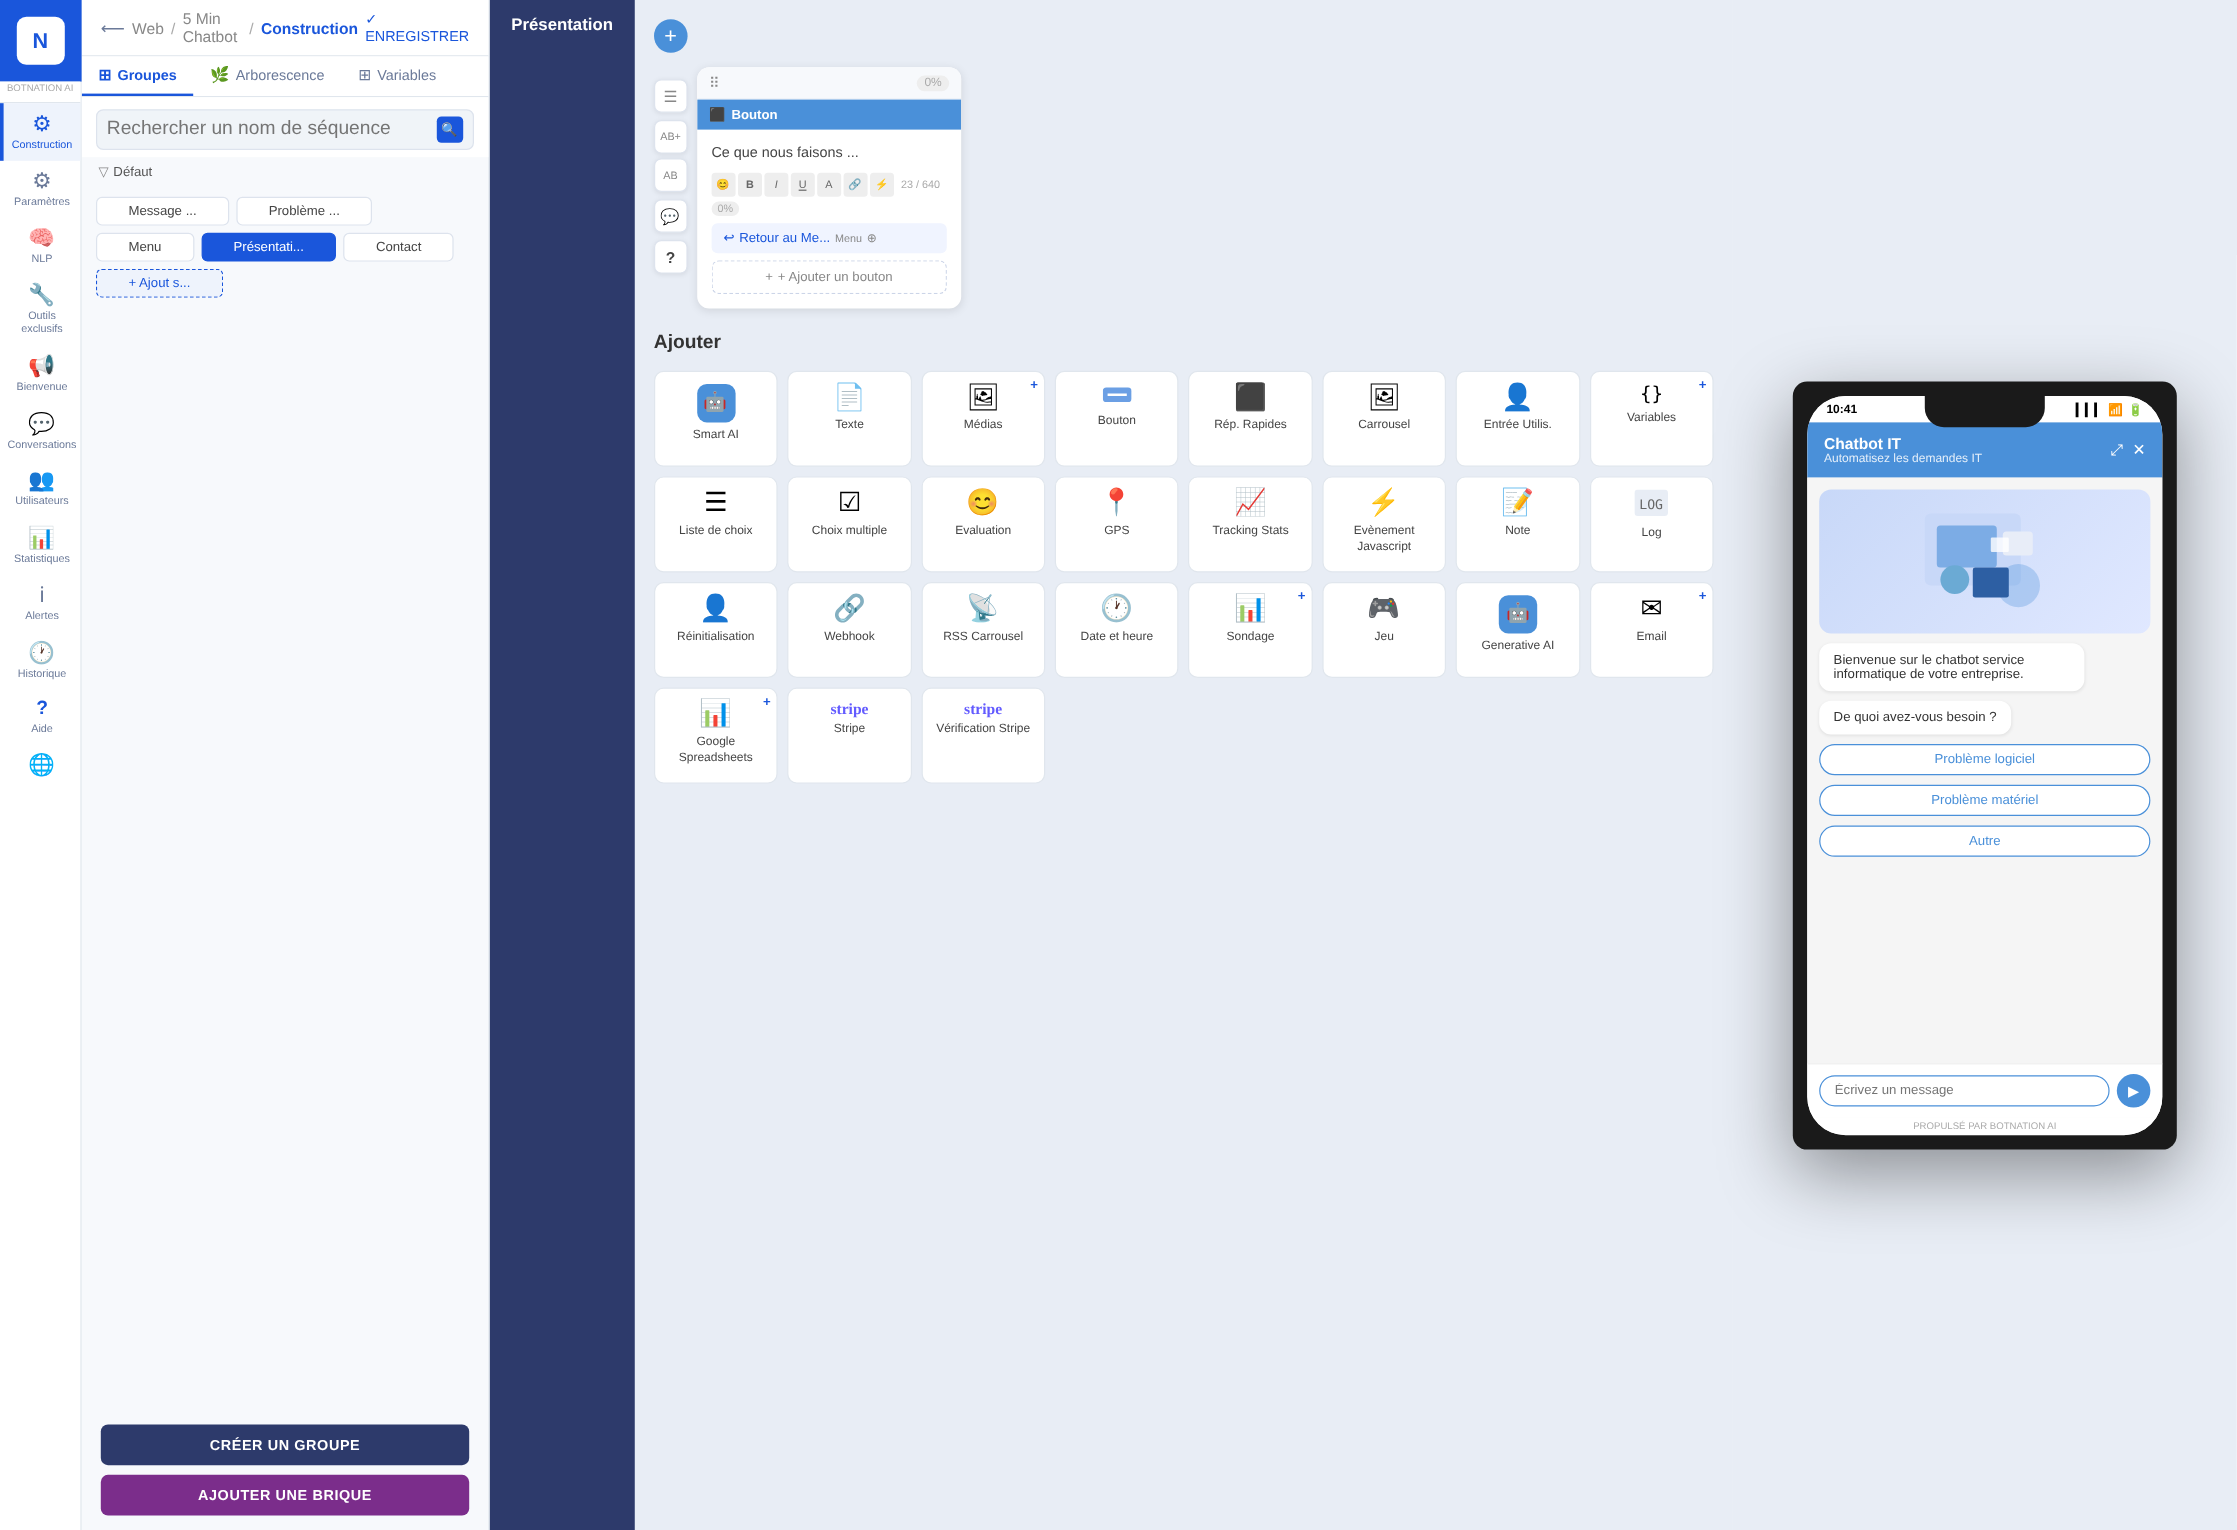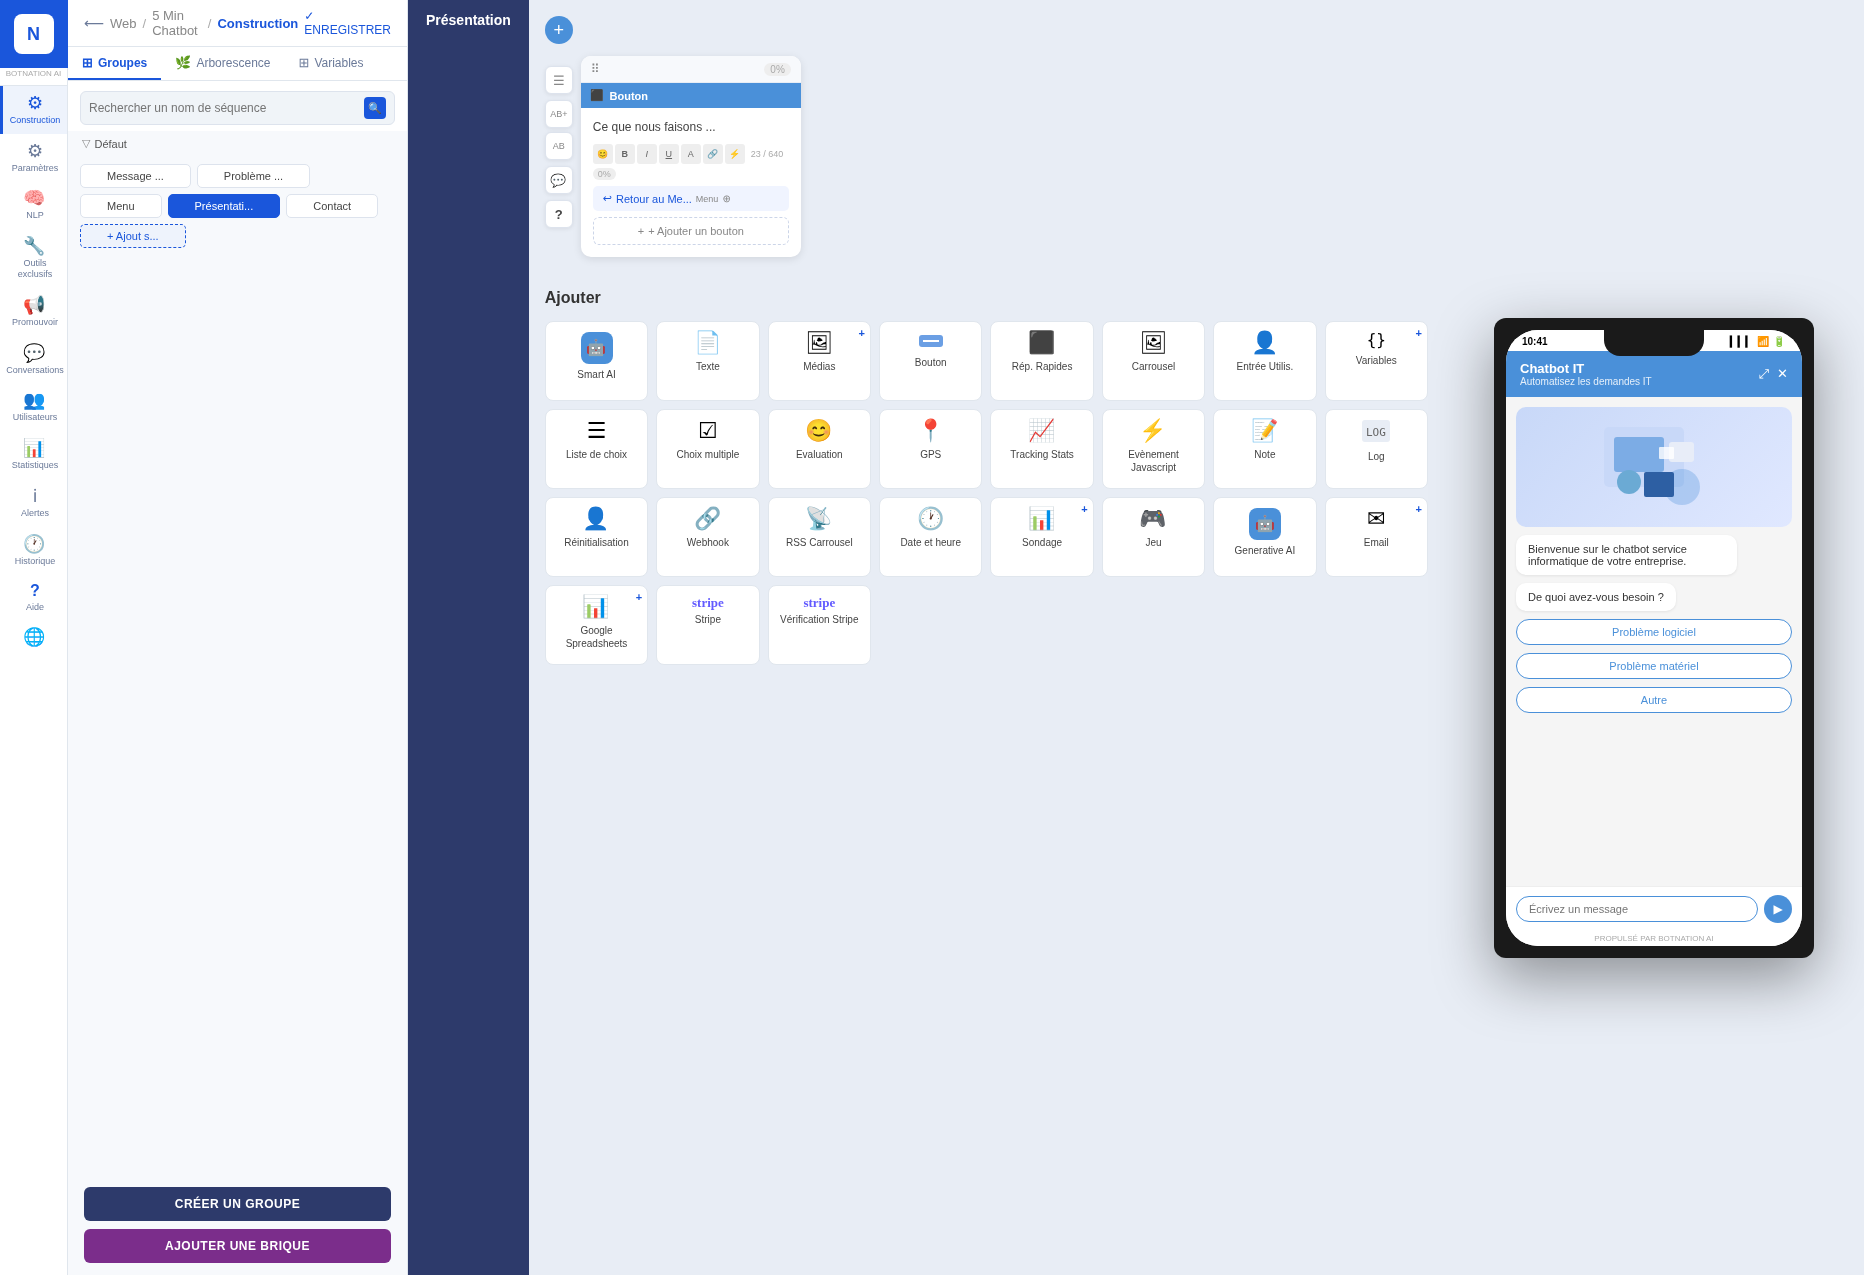--- a/index.html
+++ b/index.html
@@ -109,21 +109,21 @@
       align-items: center;
       background: #f0f4f8;
       border: 1px solid #dde3ed;
       border-radius: 6px;
       padding: 5px 8px;
     }
     .search-input {
       border: none;
       background: transparent;
       outline: none;
-      font-size: 12px;
+      font-size: 16px;
       flex: 1;
       color: #0f766e;
     }
     .search-btn {
       background: #1a56db;
       border: none;
       border-radius: 4px;
       color: #fff;
       width: 22px;
       height: 22px;
@@ -546,21 +546,21 @@
   <div class="sidebar-item">
     <span class="sidebar-icon">🧠</span>
     <span class="sidebar-label">NLP</span>
   </div>
   <div class="sidebar-item">
     <span class="sidebar-icon">🔧</span>
     <span class="sidebar-label">Outils exclusifs</span>
   </div>
   <div class="sidebar-item">
     <span class="sidebar-icon">📢</span>
-    <span class="sidebar-label">Promouvoir</span>
+    <span class="sidebar-label">Bienvenue</span>
   </div>
   <div class="sidebar-item">
     <span class="sidebar-icon">💬</span>
     <span class="sidebar-label">Conversations</span>
   </div>
   <div class="sidebar-item">
     <span class="sidebar-icon">👥</span>
     <span class="sidebar-label">Utilisateurs</span>
   </div>
   <div class="sidebar-item">
@@ -692,21 +692,21 @@
               <span style="font-size:10px;color:#888;">⊕</span>
             </div>
             <div class="node-add-button">
               <span>+</span>
               <span>+ Ajouter un bouton</span>
             </div>
           </div>
         </div>
       </div>
 
-      <div style="margin-top:32px;">
+      <div style="margin-top:20px;">
         <div class="add-section-title">Ajouter</div>
         <div class="brick-grid">
 
           <div class="brick-item">
             <div class="brick-icon" style="background:#4a90d9;border-radius:8px;width:32px;height:32px;display:flex;align-items:center;justify-content:center;color:#fff;font-size:16px;margin-bottom:4px;">🤖</div>
             <span class="brick-label">Smart AI</span>
           </div>
 
           <div class="brick-item">
             <div class="brick-icon">📄</div>

